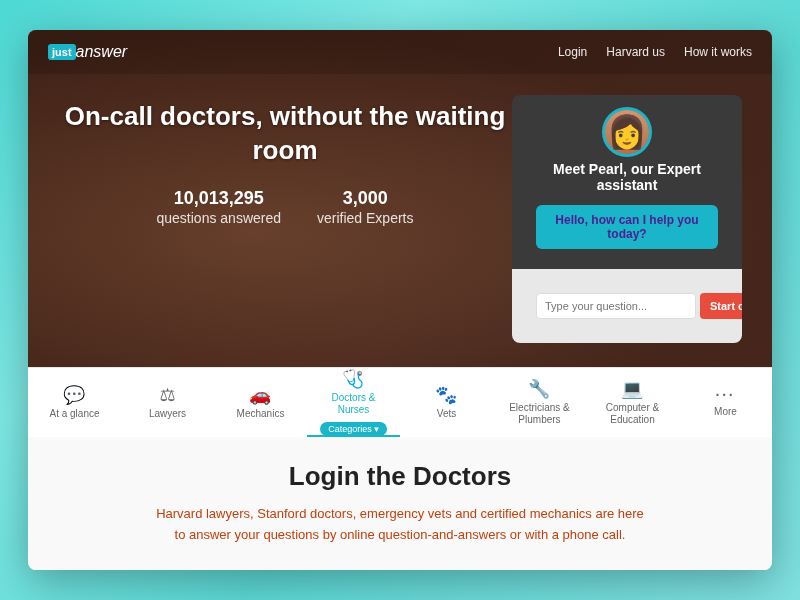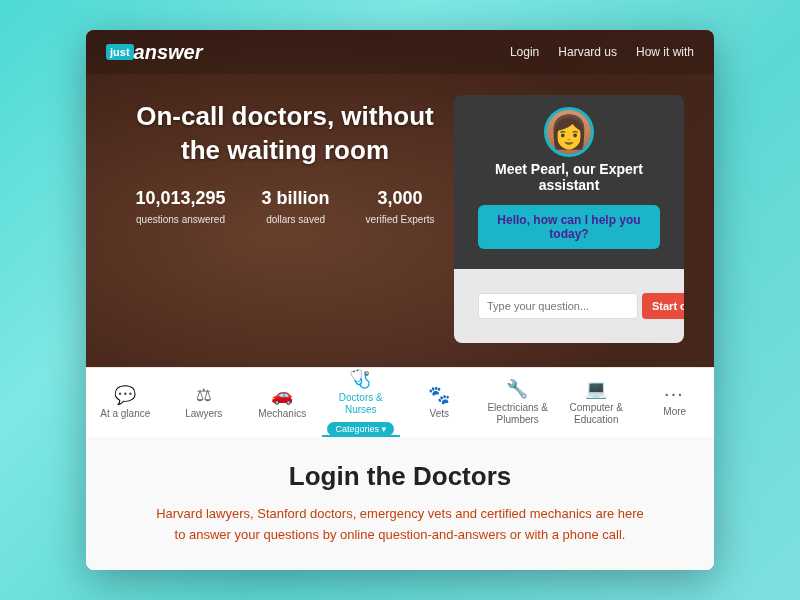--- a/index.html
+++ b/index.html
@@ -7,21 +7,21 @@
       width: 800px;
       height: 600px;
       overflow: hidden;
       background: linear-gradient(135deg, #4dd9d5 0%, #7ee8e4 30%, #5cd8d4 60%, #80e0e0 100%);
       display: flex;
       align-items: center;
       justify-content: center;
       font-family: -apple-system, BlinkMacSystemFont, 'Segoe UI', Arial, sans-serif;
     }
     .browser-window {
-      width: 628px;
+      width: 744px;
       height: 540px;
       background: #fff;
       border-radius: 8px;
       box-shadow: 0 10px 40px rgba(0,0,0,0.3);
       overflow: hidden;
       display: flex;
       flex-direction: column;
     }
     
     .top-nav {
@@ -44,22 +44,22 @@
       background: #1ab5c8;
       color: #fff;
       font-size: 11px;
       font-weight: bold;
       padding: 2px 4px;
       border-radius: 3px;
       margin-right: 0;
     }
     .logo-answer {
       color: #fff;
-      font-size: 20px;
-      font-weight: bold;
+      font-size: 16px;
+      font-weight: normal;
       font-style: italic;
       text-align: right;
     }
     .nav-links {
       display: flex;
       gap: 19px;
     }
     .nav-link {
       color: #fff;
       font-size: 12px;
@@ -107,21 +107,21 @@
     }
     .stat-item {
       text-align: center;
     }
     .stat-number {
       font-size: 18px;
       font-weight: bold;
       display: block;
     }
     .stat-label {
-      font-size: 10px;
+      font-size: 14px;
       opacity: 0.85;
     }
     
     .chat-widget {
       width: 230px;
       background: #2d2d2d;
       border-radius: 8px;
       overflow: hidden;
       margin-top: 5px;
       flex-shrink: 0;
@@ -286,35 +286,31 @@
     <div class="hero-bg"></div>
 
     <div class="top-nav">
       <div class="logo">
         <span class="logo-just">just</span>
         <span class="logo-answer">answer</span>
       </div>
       <div class="nav-links">
         <span class="nav-link">Login</span>
         <span class="nav-link">Harvard us</span>
-        <span class="nav-link">How it with</span>
+        <span class="nav-link">How it works</span>
       </div>
     </div>
 
     <div class="hero-content">
       <div class="hero-left">
         <h1 class="hero-title">On-call doctors, without the waiting room</h1>
         <div class="hero-stats">
           <div class="stat-item">
             <span class="stat-number">10,013,295</span>
             <span class="stat-label">questions answered</span>
-          </div>
-          <div class="stat-item">
-            <span class="stat-number">3 billion</span>
-            <span class="stat-label">dollars saved</span>
           </div>
           <div class="stat-item">
             <span class="stat-number">3,000</span>
             <span class="stat-label">verified Experts</span>
           </div>
         </div>
       </div>
 
       <div class="chat-widget">
         <div class="chat-header">

